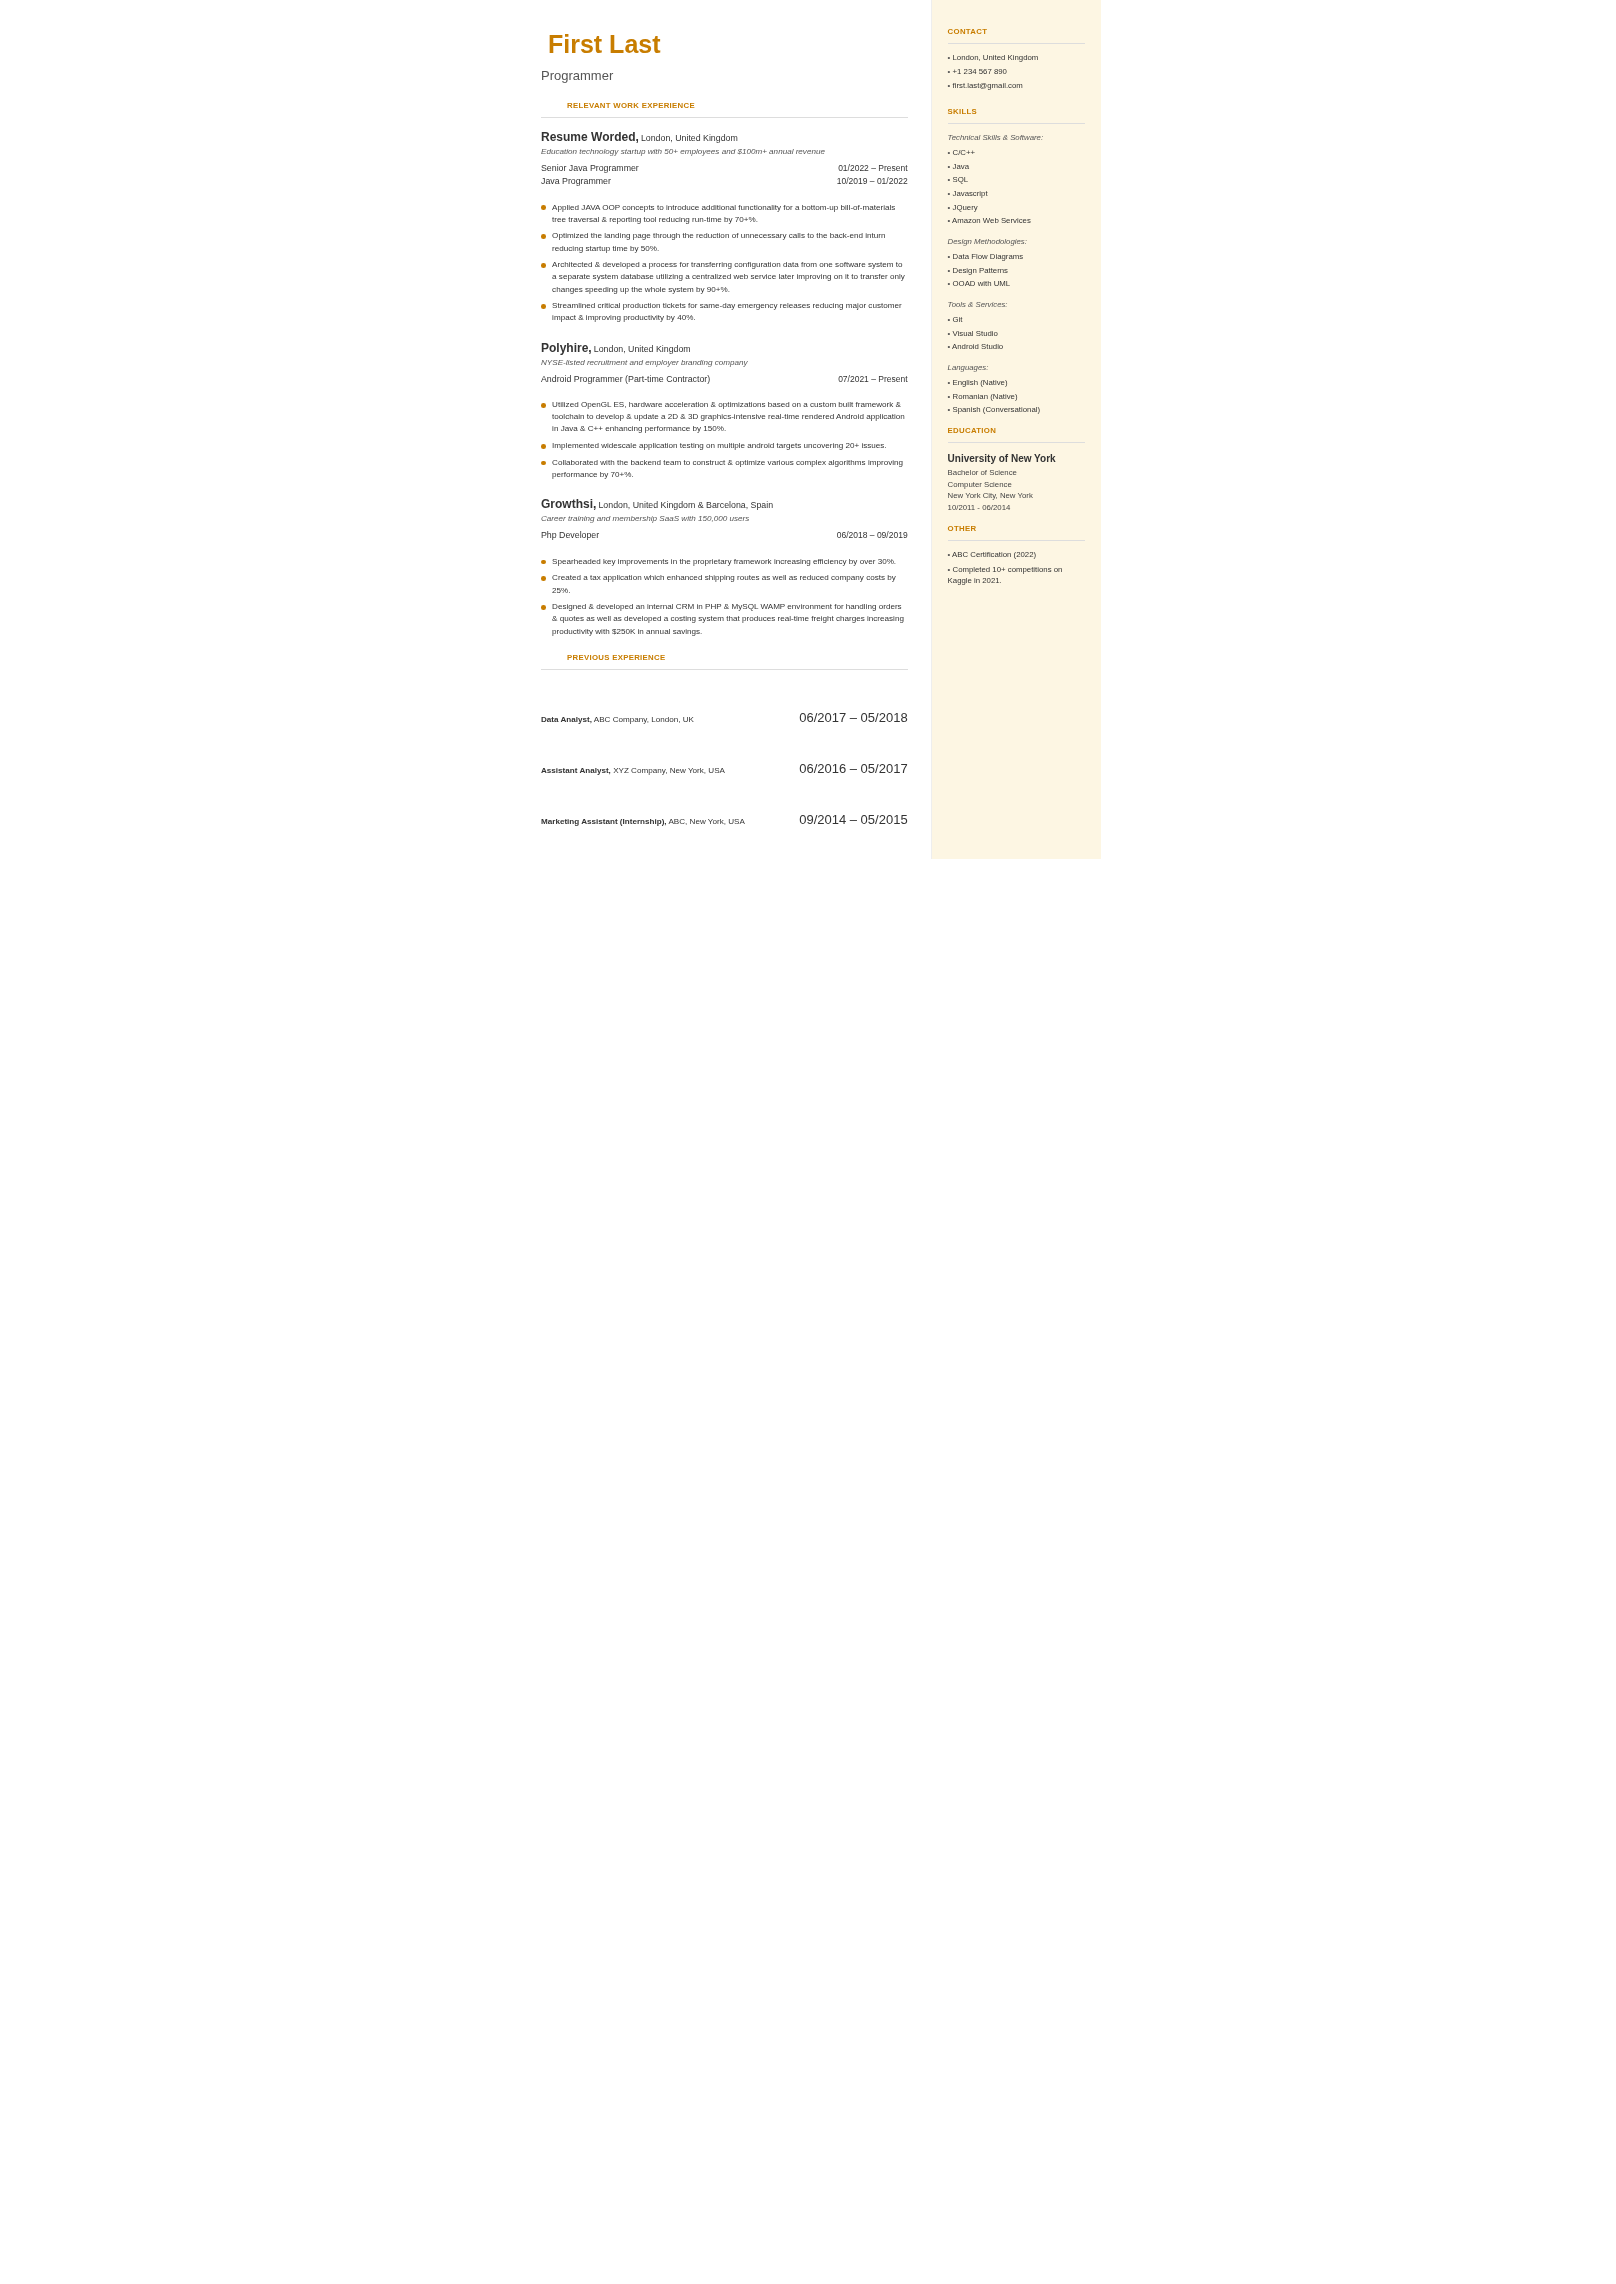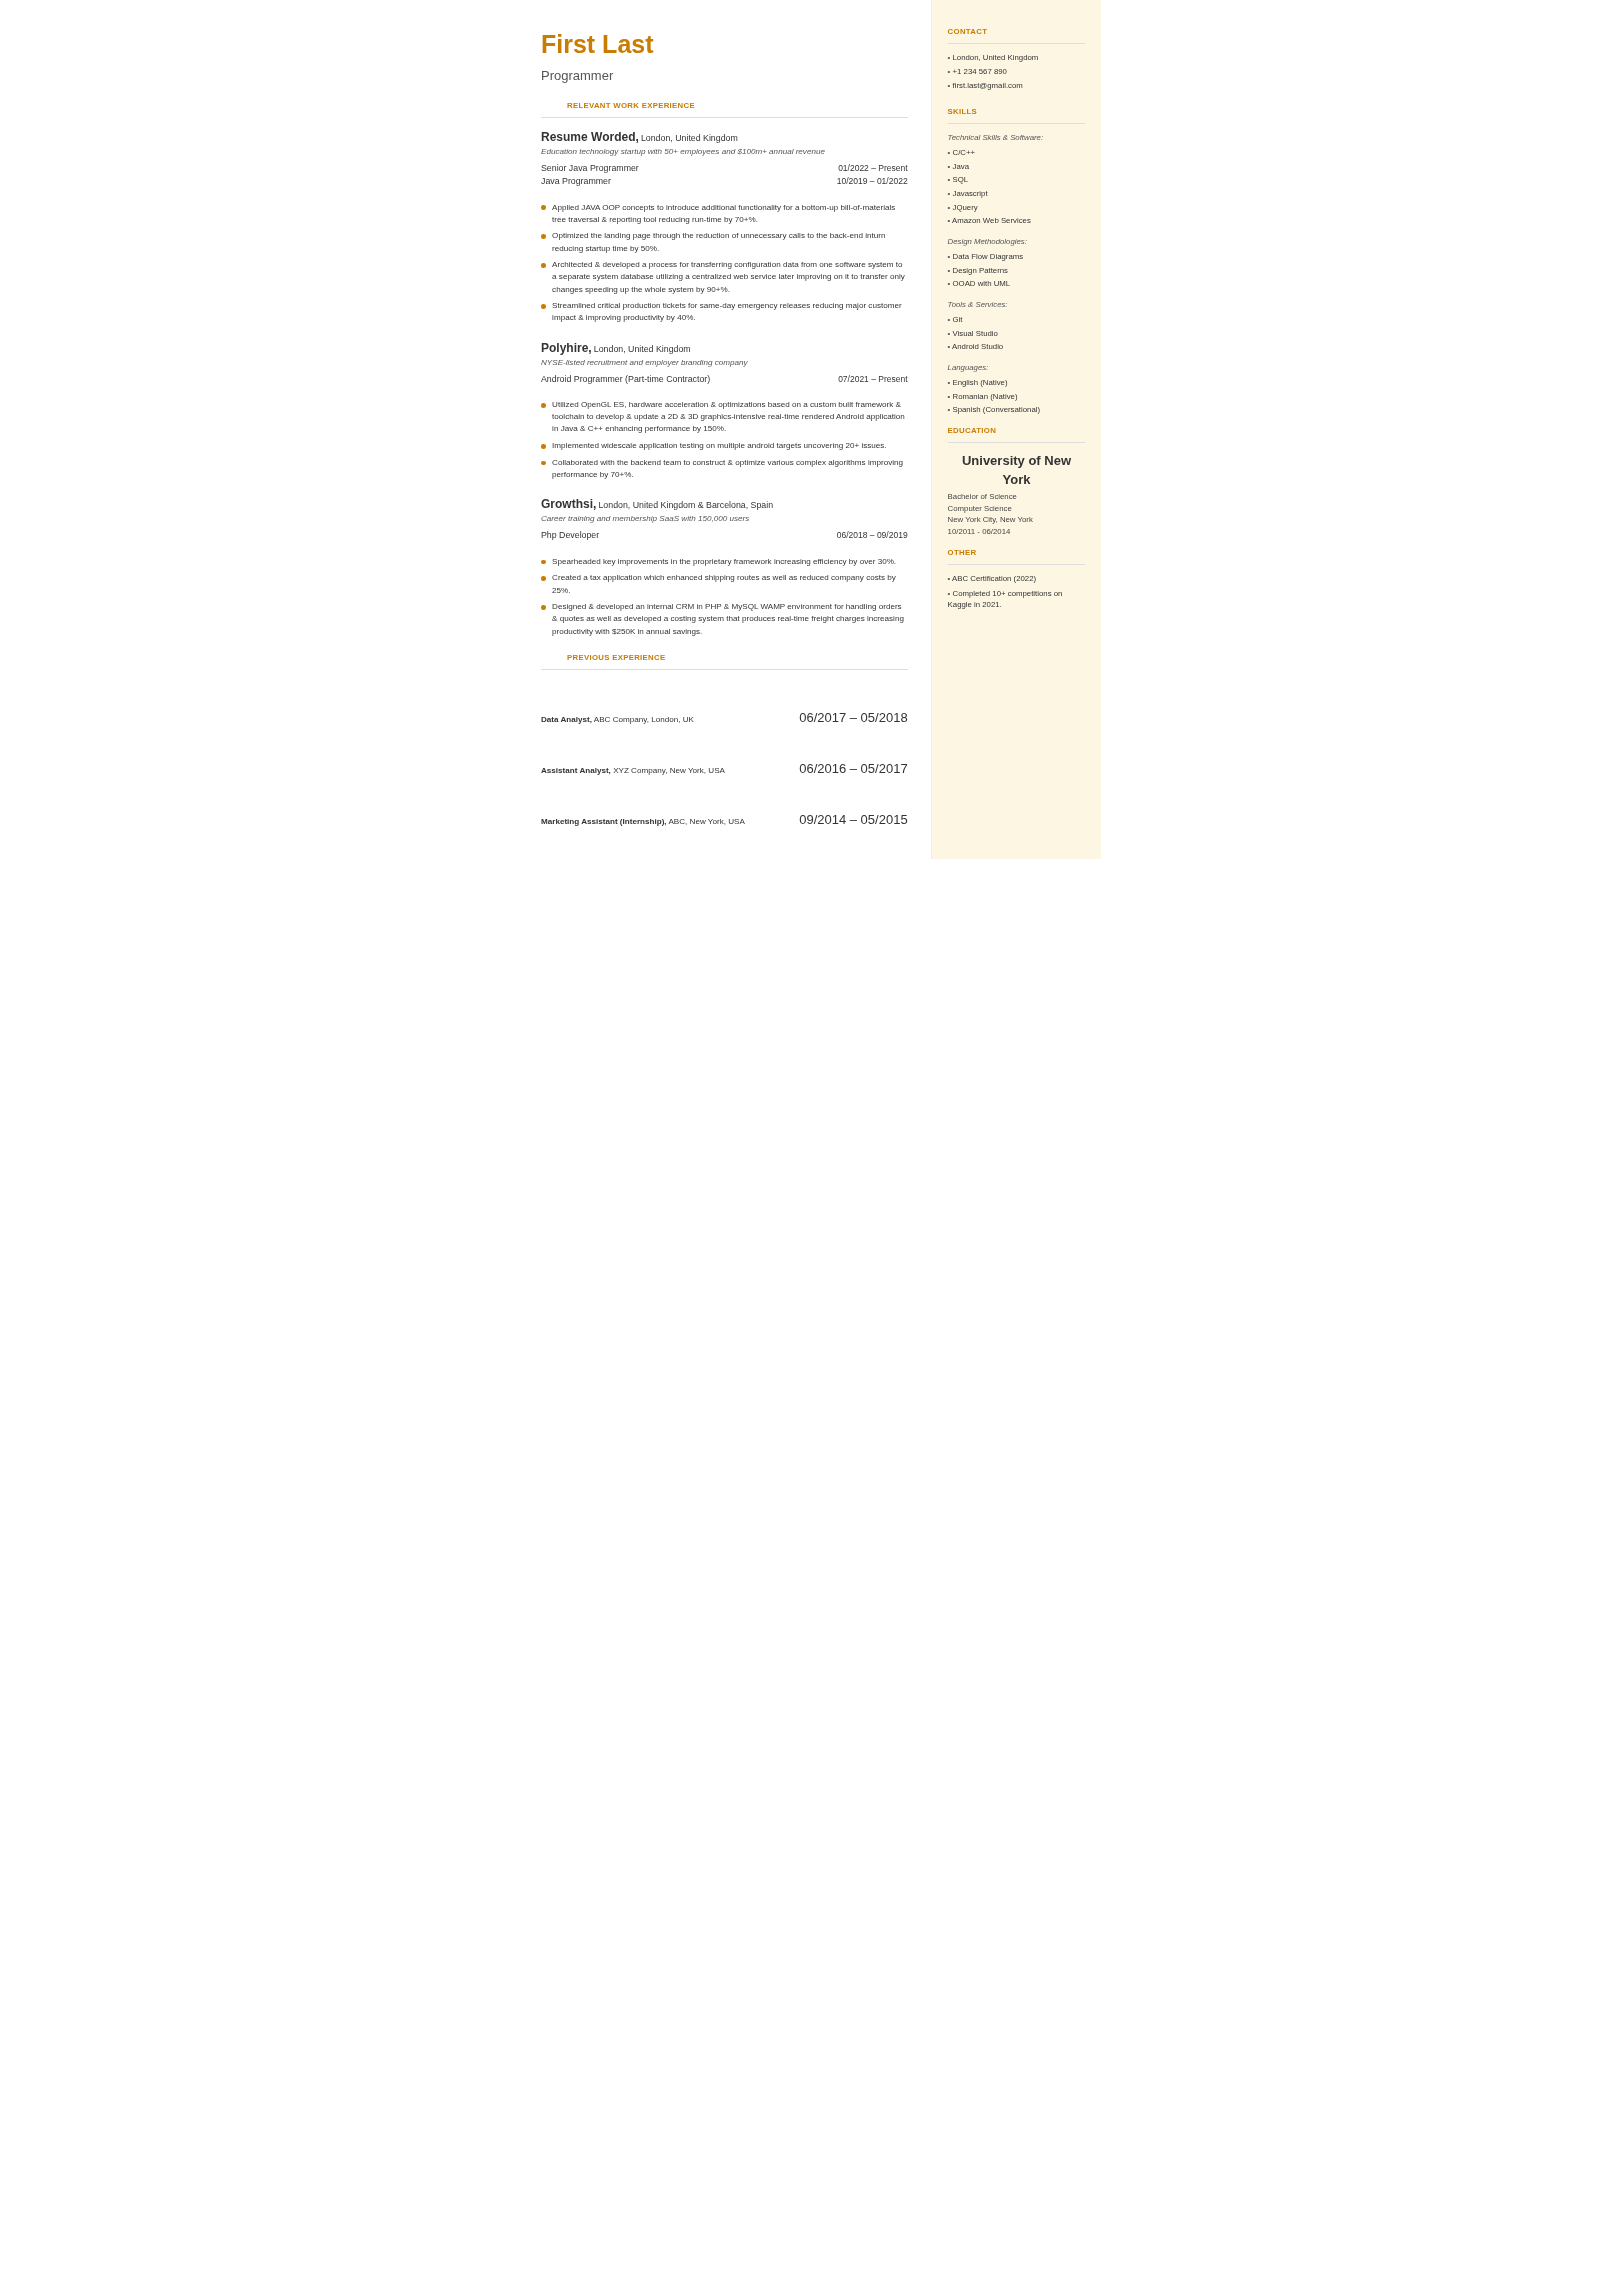--- a/index.html
+++ b/index.html
@@ -22,20 +22,21 @@
       flex: 1;
       padding: 26px 23.4px 26px 26px;
       border-right: 0.7px solid #eee;
     }
     .name {
       font-size: 25px;
       font-weight: bold;
       color: #c87d00;
       font-family: Arial, sans-serif;
       margin-bottom: 2.6px;
+      margin-left: 7px;
     }
     .title {
       font-size: 13px;
       color: #555;
       margin-bottom: 14.3px;
       font-family: Arial, sans-serif;
     }
     .section-title {
       font-size: 7.8px;
       font-weight: bold;
@@ -156,25 +157,24 @@
     }
     .skills-list li::before {
       content: "• ";
       color: #555;
     }
     .edu-block {
       margin-bottom: 9px;
       font-family: Arial, sans-serif;
     }
     .edu-school {
-      font-size: 13px;
+      font-size: 10px;
       font-weight: bold;
       color: #333;
       margin-bottom: 1.3px;
-      text-align: center;
     }
     .edu-degree, .edu-field, .edu-location, .edu-dates {
       font-size: 7.8px;
       color: #444;
       line-height: 1.5;
     }
     .other-list {
       list-style: none;
     }
     .other-list li {

